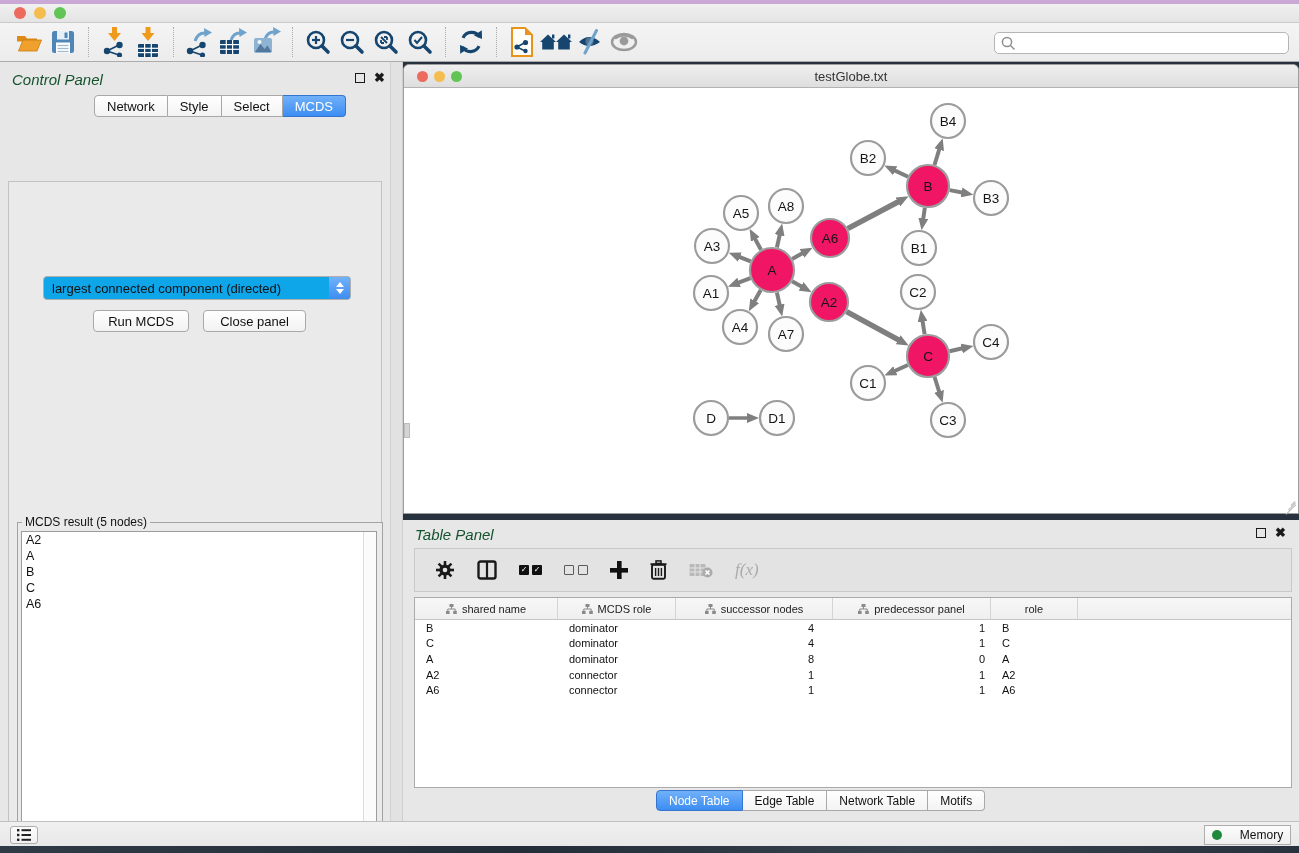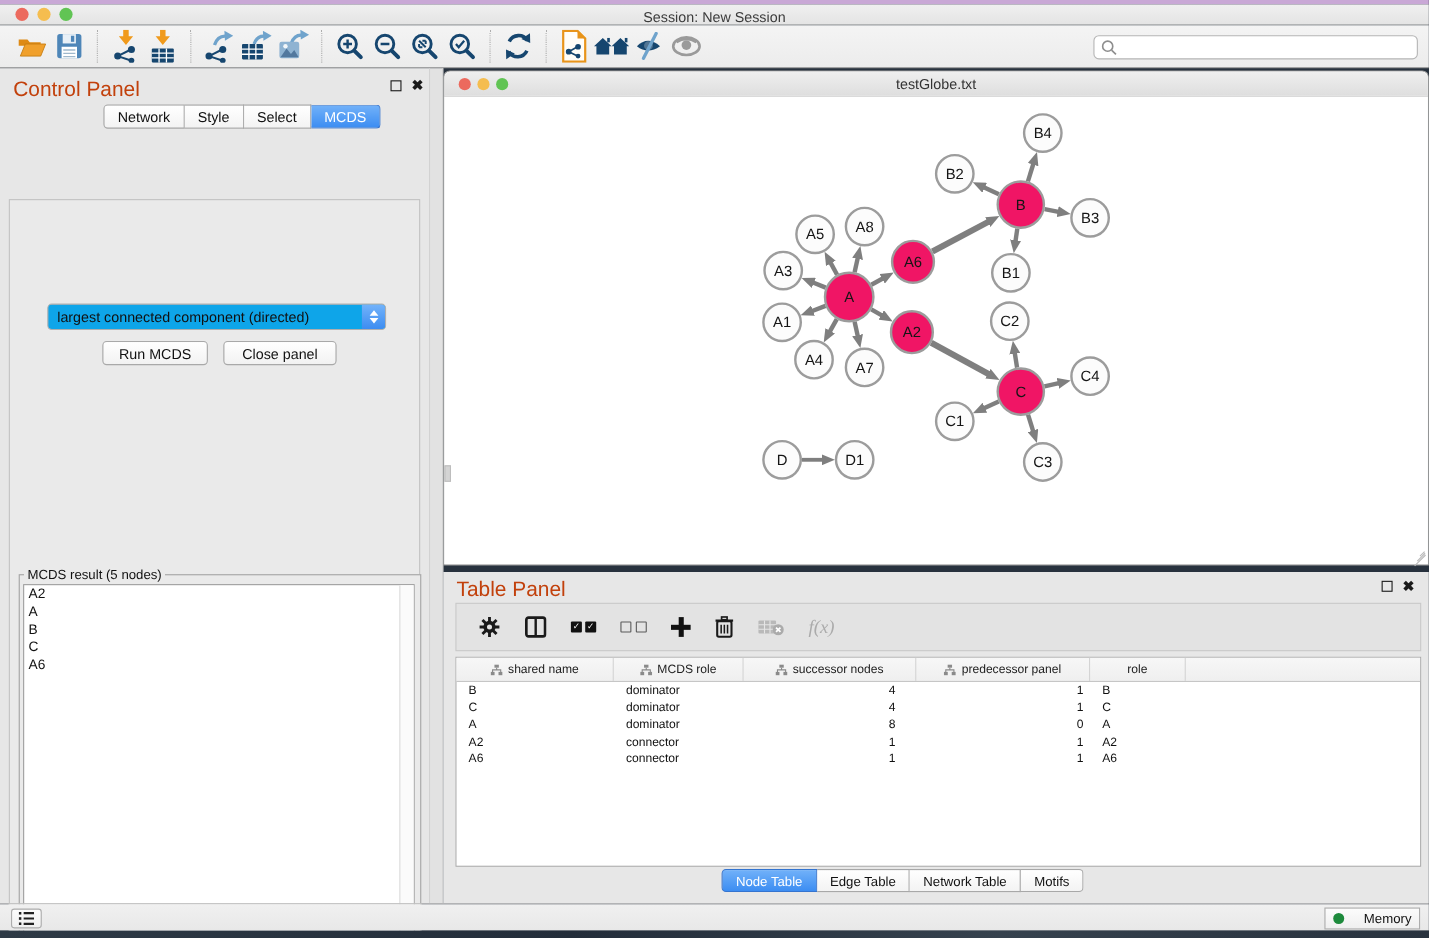--- a/index.html
+++ b/index.html
@@ -12,21 +12,21 @@
   #titleBar { left:0; top:4px; width:1299px; height:19px; background:linear-gradient(#F0F0F0,#E4E4E4); border-bottom:1px solid #CACACA; }
   .tl { width:12px; height:12px; border-radius:50%; position:absolute; top:3px; }
   #titleText { width:100%; text-align:center; top:4px; font-size:13px; color:#3c3c3c; }
   #toolbar { left:0; top:23px; width:1299px; height:39px; background:linear-gradient(#F4F4F4,#ECECEC); border-bottom:1px solid #ABABAB; display:flex; align-items:center; padding-left:12px; }
   .tbtn { width:34px; height:34px; display:flex; align-items:center; justify-content:center; flex:0 0 auto; }
   .tsep { width:1px; height:30px; border-left:1px dotted #ADADAD; margin:0 8px; flex:0 0 auto; }
   #searchBox { position:absolute; right:10px; top:32px; width:295px; height:22px; background:#fff; border:1px solid #B5B5B5; border-radius:5px; display:flex; align-items:center; padding-left:6px; }
 
   
   #controlPanel { left:0; top:62px; width:390px; height:759px; background:#E7E7E7; }
-  .panelTitle { font-size:19px; color:#c2410c; }
+  .panelTitle { font-size:15px; color:#14532d;font-style:italic; }
   .winBtns { position:absolute; display:flex; gap:9px; align-items:center; }
   .floatSq { width:10px; height:10px; border:1.6px solid #1a1a1a; display:inline-block; }
   .closeX { font-size:13px; font-weight:bold; color:#1a1a1a; line-height:10px; }
   .seg { display:flex; }
   .seg .tab { background:linear-gradient(#FFFFFF,#F3F3F3); border:1px solid #A8A8A8; border-left:none; font-size:13px; color:#111; padding:3px 12px; height:22px; display:flex; align-items:center; }
   .seg .tab:first-child { border-left:1px solid #A8A8A8; border-radius:4px 0 0 4px; }
   .seg .tab:last-child { border-radius:0 4px 4px 0; }
   .seg .tab.active { background:linear-gradient(#71B1F9,#3C8DF2); border-color:#3574CF; color:#fff; }
   #cpInner { left:8px; top:119px; width:374px; height:688px; background:#EAEAEA; border:1px solid #C2C2C2; }
   #optLabel { width:374px; text-align:center; top:72px; font-size:13px; color:#111; left:0; }
@@ -81,21 +81,20 @@
 </style>
 </head>
 <body>
 
 <div id="deskTop" class="abs"></div>
 
 <div id="titleBar" class="abs">
   <span class="tl" style="left:14px;background:#EC6A5E;"></span>
   <span class="tl" style="left:34px;background:#F5BD4F;"></span>
   <span class="tl" style="left:54px;background:#61C454;"></span>
-  <div id="titleText" class="abs">Session: New Session</div>
 </div>
 
 <div id="toolbar" class="abs">
   <span class="tbtn">
     <svg width="28" height="24">
         <path d="M2 6 h8 l2 2.5 h10 v3 H2 z" fill="#DE8A15"></path>
         <path d="M3.5 21 L8 10 h18.5 l-4.5 11 z" fill="#F0A02C" stroke="#C67C10" stroke-width="0.8"></path>
       </svg>
   </span>
   <span class="tbtn">

